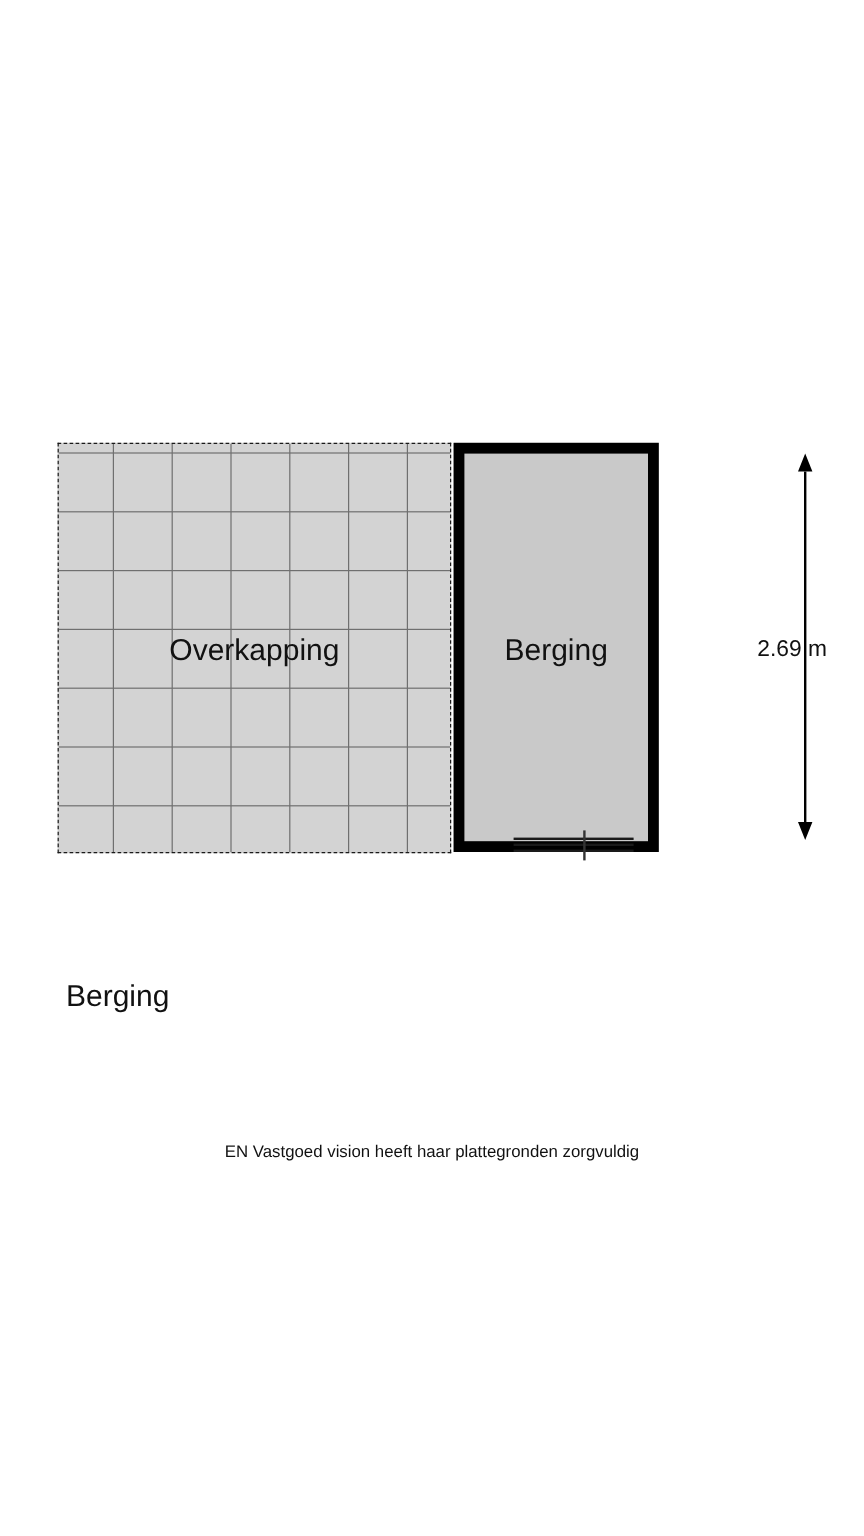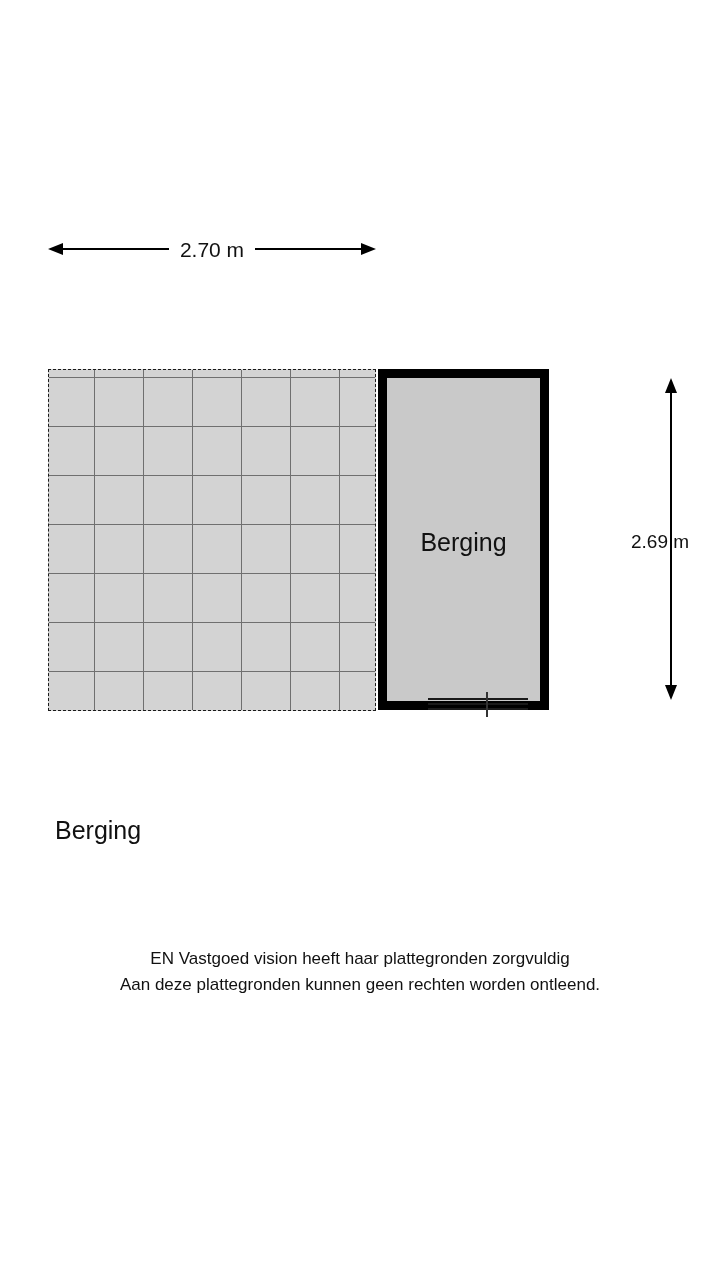--- a/index.html
+++ b/index.html
@@ -150,38 +150,31 @@
     white-space: nowrap;
     color: #111;
   }
 
   
   #disclaimer {
     position: absolute;
     left: 0;
     width: 720px;
     text-align: center;
-    font-size: 17px;
+    font-size: 14px;
     line-height: 26px;
     color: #111;
   }
   #disclaimer div { white-space: nowrap; }
 </style>
 </head>
 <body>
 
 <div id="plan-root">
 
-  <div class="dim-h" style="left:48px; top:234px; width:328px;">
-    <span class="arrow left"></span>
-    <span class="line"></span>
-    <span class="label">2.70 m</span>
-    <span class="line"></span>
-    <span class="arrow right"></span>
-  </div>
 
 
   <div id="overkapping" style="left:48px; top:369px; width:328px; height:342px;">
     <div class="gridline-h" style="top:7px;"></div>
     <div class="gridline-h" style="top:56px;"></div>
     <div class="gridline-h" style="top:105px;"></div>
     <div class="gridline-h" style="top:154px;"></div>
     <div class="gridline-h" style="top:203px;"></div>
     <div class="gridline-h" style="top:252px;"></div>
     <div class="gridline-h" style="top:301px;"></div>
@@ -196,30 +189,30 @@
 
   <div id="berging" style="left:378px; top:369px; width:171px; height:341px;"></div>
 
   <div class="door" style="left:428px; top:698px; width:100px; height:15px;">
     <div class="leaf" style="top:0px;"></div>
     <div class="leaf" style="top:5px;"></div>
     <div class="leaf" style="top:10px;"></div>
     <div class="mullion" style="left:58px; top:-6px; bottom:-4px;"></div>
   </div>
 
+  <div class="room-label" style="left:48px; top:530px; width:328px;">Overkapping</div>
 
   <div class="room-label" style="left:378px; top:530px; width:171px;">Berging</div>
 
   <div class="dim-v" style="left:656px; top:378px; height:322px;">
     <span class="arrow-v up"></span>
     <span class="vline"></span>
     <span class="arrow-v down"></span>
   </div>
   <div class="dim-v-label" style="left:631px; top:532px;">2.69 m</div>
 
   <div id="plan-title" style="left:55px; top:818px;">Berging</div>
 
   <div id="disclaimer" style="top:946px;">
     <div>EN Vastgoed vision heeft haar plattegronden zorgvuldig</div>
-    <div>Aan deze plattegronden kunnen geen rechten worden ontleend.</div>
   </div>
 
 </div>
 
 </body></html>

